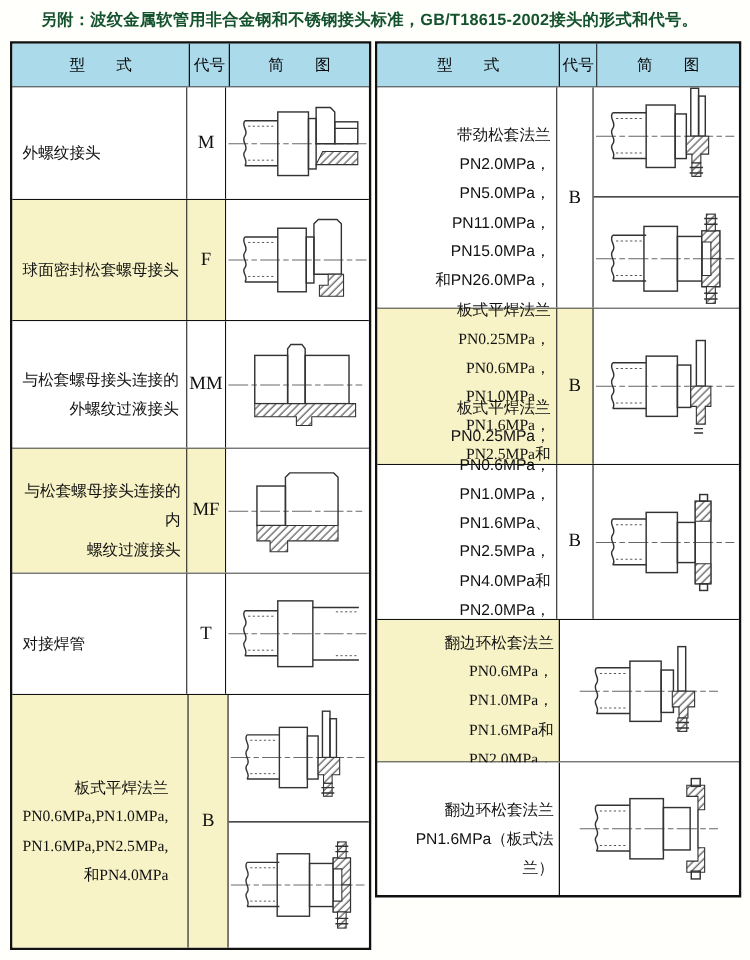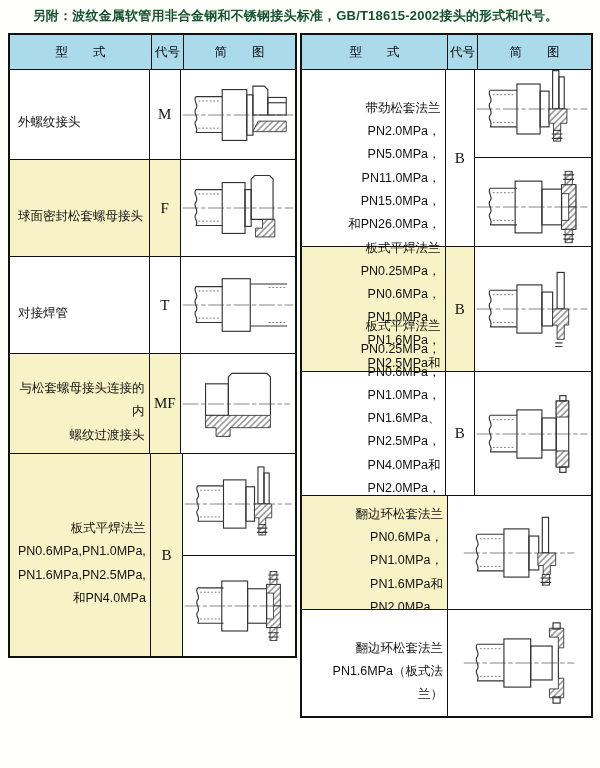--- a/index.html
+++ b/index.html
@@ -19,21 +19,21 @@
   .tbl-left  { width: 289px; }
   .tbl-right { width: 293px; }
   .row { display: flex; border-bottom: 1px solid #111; }
   .row:last-child { border-bottom: none; }
   .cell { border-right: 1px solid #111; display: flex; align-items: center; justify-content: center; background:#fff; }
   .cell:last-child { border-right: none; }
   .tbl-left  .c1 { width: 142px; } .tbl-left  .c2 { width: 32px; } .tbl-left  .c3 { flex: 1; }
   .tbl-right .c1 { width: 146px; } .tbl-right .c2 { width: 30px; } .tbl-right .c3 { flex: 1; }
   .hrow { height: 35px; }
   .hrow .cell { background: var(--header_bg, #abdaeb); font-size: 12.5px; color: #0a0a0a; }
-  .hl { background: var(--highlight_bg, #f7f3c6); }
+  .hl { background: var(--highlight_bg, #f7f3c6); font-family: Liberation Serif, serif; }
   .type { justify-content: flex-start; padding: 21px 4px 4px 8px; font-size: 12.5px; line-height: 1.85; white-space: pre-line; text-align: right; }
   .code { font-family: "Liberation Serif", serif; font-size: 15px; }
   .split { flex-direction: column; padding: 0; }
   .half { flex: 1; width: 100%; display: flex; align-items: center; justify-content: center; }
   .half + .half { border-top: 1px solid #111; }
   
   svg .d { stroke: #333; fill: none; stroke-width: 1.3px; }
   svg .dt { stroke: #555; fill: none; stroke-width: 0.9px; stroke-dasharray: 2 2.2; }
   svg .cl { stroke: #666; stroke-width: 0.9px; stroke-dasharray: 18 3 5 3; }
   svg .h { fill: url(#hatch); stroke: #333; stroke-width: 1px; }
@@ -181,38 +181,48 @@
     <div class="row" style="height:97px">
       <div class="cell c1 type hl">球面密封松套螺母接头</div>
       <div class="cell c2 code hl">F</div>
       <div class="cell c3">
         <svg width="114" height="82" viewBox="0 0 130 90">
             <use href="#fit-f"></use>
           </svg>
       </div>
     </div>
 
-
-    <div class="row" style="height:97px">
-      <div class="cell c1 type">对接焊管</div>
-      <div class="cell c2 code">T</div>
-      <div class="cell c3">
-        <svg width="114" height="80" viewBox="0 0 130 90">
-            <use href="#fit-t"></use>
+    <div class="row" style="height:102px">
+      <div class="cell c1 type">与松套螺母接头连接的
+外螺纹过液接头</div>
+      <div class="cell c2 code">MM</div>
+      <div class="cell c3">
+        <svg width="114" height="88" viewBox="0 0 130 90">
+            <use href="#fit-mm"></use>
           </svg>
       </div>
     </div>
 
     <div class="row" style="height:100px">
       <div class="cell c1 type hl">与松套螺母接头连接的内
 螺纹过渡接头</div>
       <div class="cell c2 code hl">MF</div>
       <div class="cell c3">
         <svg width="114" height="86" viewBox="0 0 130 90">
             <use href="#fit-mf"></use>
+          </svg>
+      </div>
+    </div>
+
+    <div class="row" style="height:97px">
+      <div class="cell c1 type">对接焊管</div>
+      <div class="cell c2 code">T</div>
+      <div class="cell c3">
+        <svg width="114" height="80" viewBox="0 0 130 90">
+            <use href="#fit-t"></use>
           </svg>
       </div>
     </div>
 
     <div class="row" style="height:202px">
       <div class="cell c1 type hl">板式平焊法兰
 PN0.6MPa,PN1.0MPa,
 PN1.6MPa,PN2.5MPa,
 和PN4.0MPa</div>
       <div class="cell c2 code hl">B</div>

